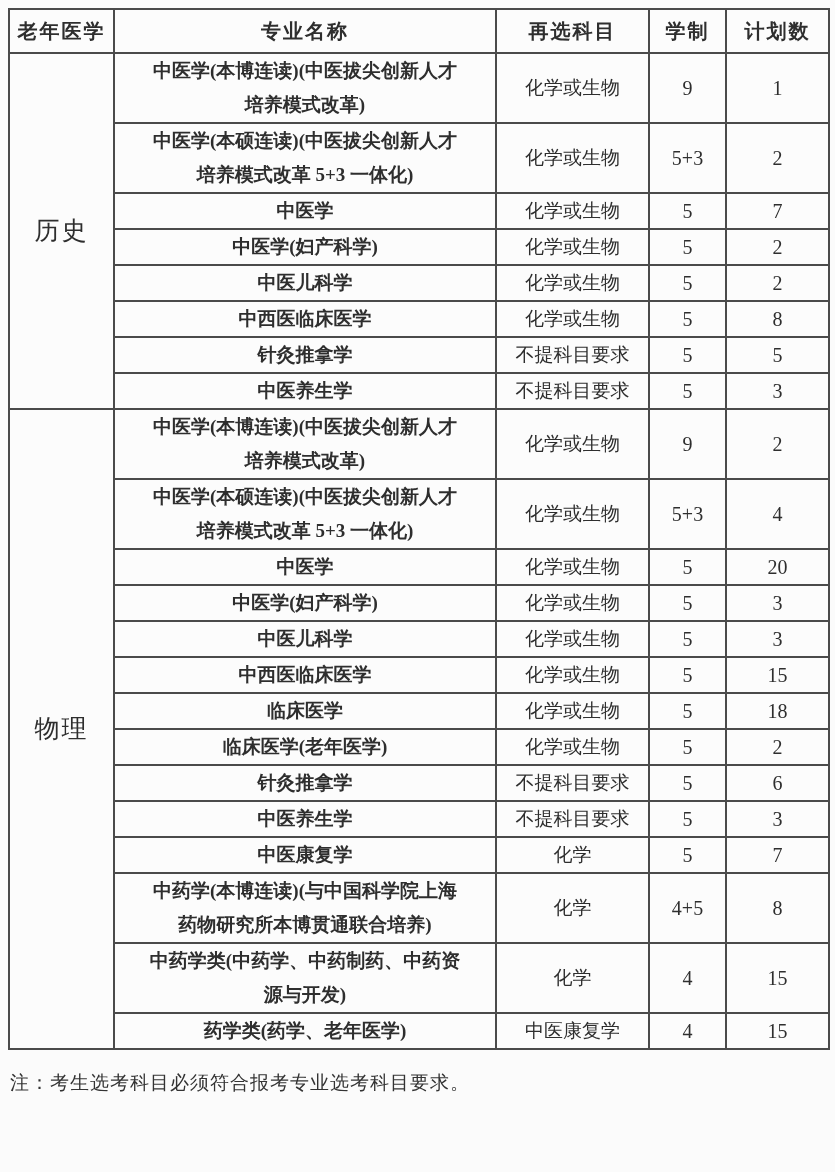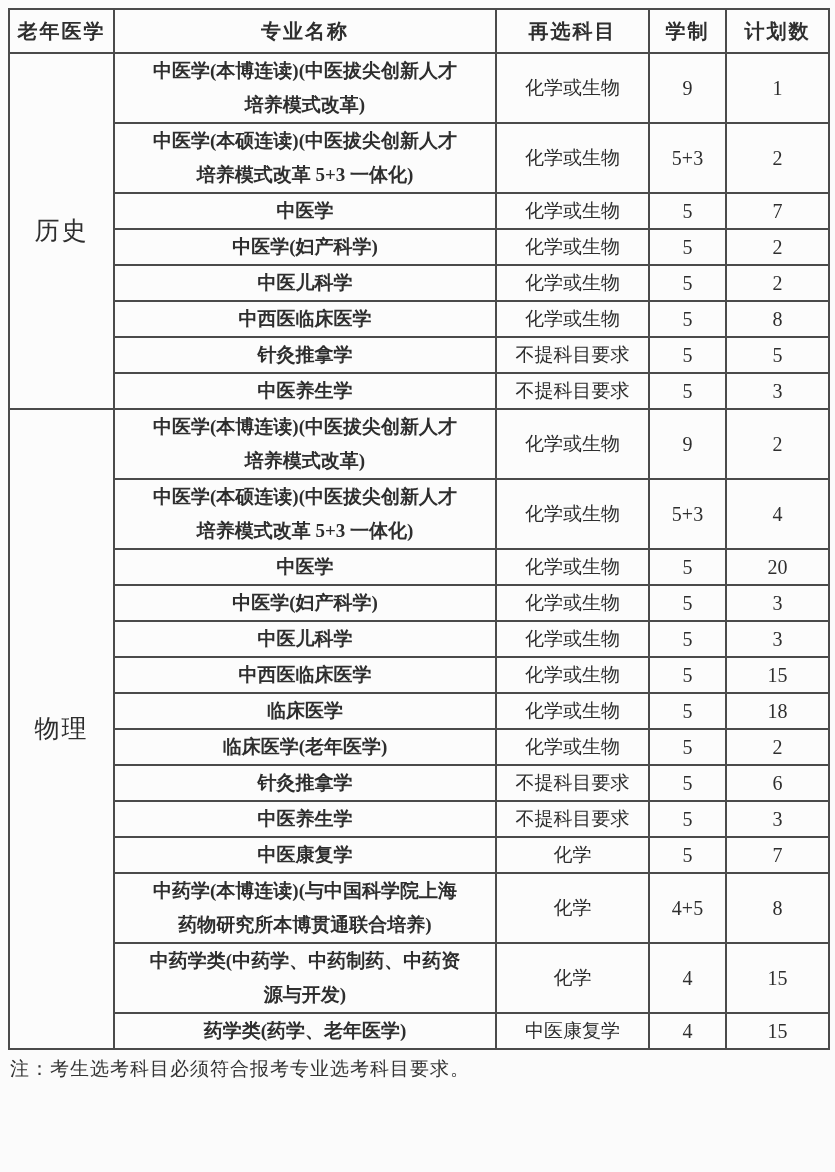--- a/index.html
+++ b/index.html
@@ -43,21 +43,21 @@
     white-space: pre-line;
     line-height: 34px;
     font-weight: bold;
   }
   td.group-cell {
     font-size: 25px;
     letter-spacing: 2px;
   }
   td.num-cell { font-size: 20px; }
   .footnote {
-    margin: 6px 0 0 10px;
+    margin: 20px 0 0 10px;
     font-size: 19px;
     letter-spacing: 1px;
     color: #333333;
   }
 </style>
 </head>
 <body>
 
 <table class="plan-table">
   <colgroup>

